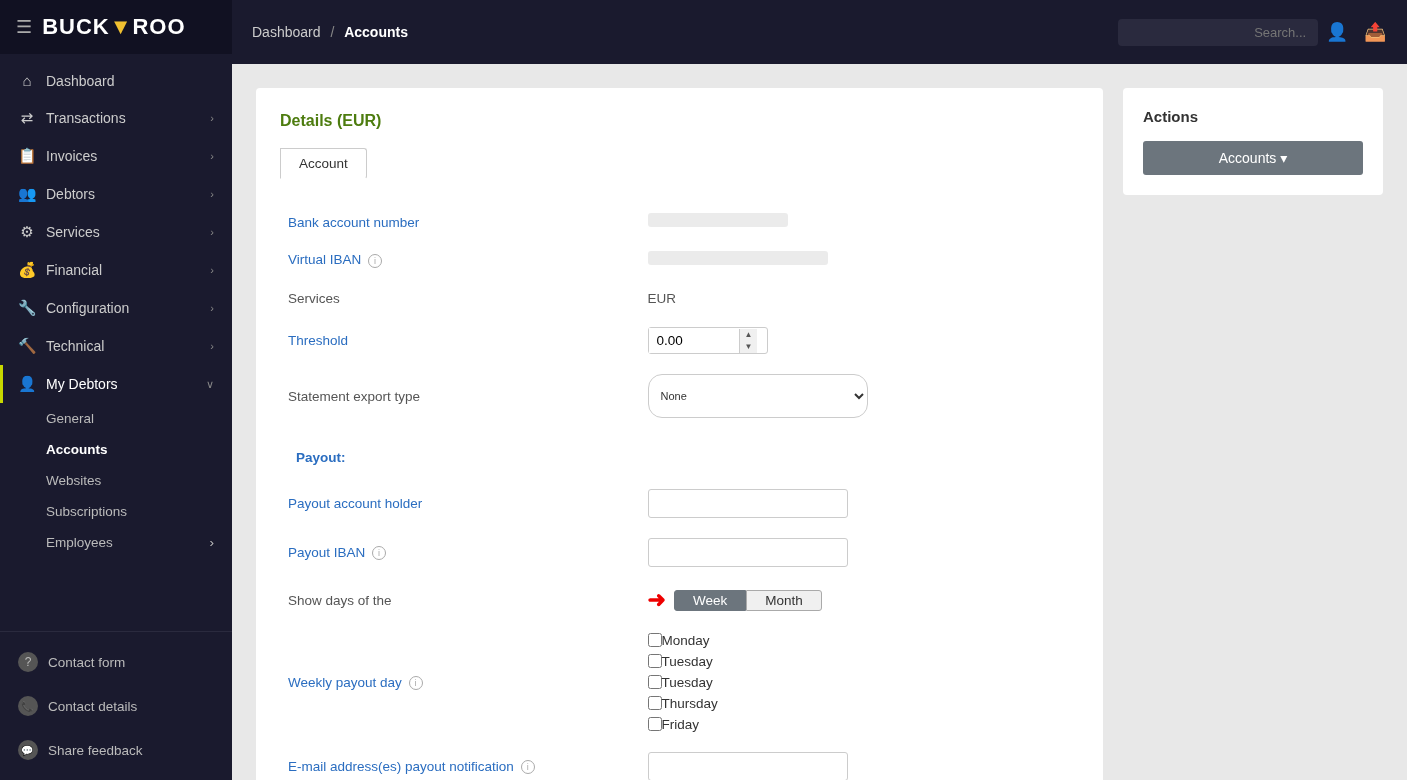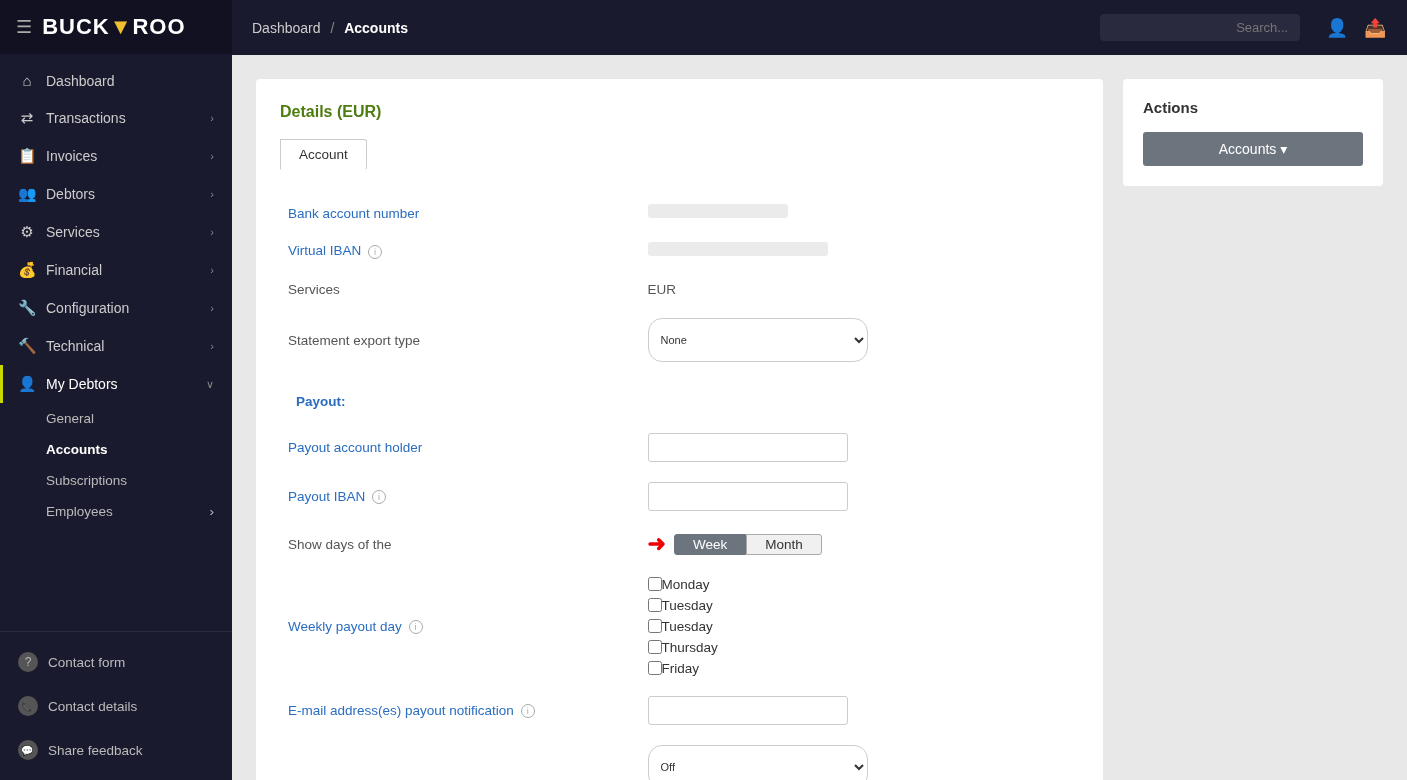--- a/index.html
+++ b/index.html
@@ -86,22 +86,22 @@
       flex: 1;
       display: flex;
       flex-direction: column;
       overflow: hidden;
     }
     .top-bar {
       background: #1a1a2e;
       padding: 0 20px;
       display: flex;
       align-items: center;
-      height: 55px;
-      gap: 26px;
+      height: 64px;
+      gap: 8px;
     }
     .breadcrumb {
       color: #ccc;
       font-size: 14px;
     }
     .breadcrumb .separator { color: #888; margin: 0 6px; }
     .breadcrumb .current { color: #fff; font-weight: 600; }
     .top-bar-spacer { flex: 1; }
     .top-bar-search {
       background: #2a2a3e;
@@ -364,20 +364,23 @@
       <span class="chevron">∨</span>
     </div>
 
     <div class="nav-sub-item">
       <span>General</span>
     </div>
     <div class="nav-sub-item active">
       <span>Accounts</span>
     </div>
     <div class="nav-sub-item">
+      <span>Websites</span>
+    </div>
+    <div class="nav-sub-item">
       <span>Subscriptions</span>
     </div>
     <div class="nav-sub-item" style="display:flex;justify-content:space-between;">
       <span>Employees</span>
       <span class="chevron">›</span>
     </div>
   </div>
 
   <div class="sidebar-footer">
     <div class="footer-item">
@@ -429,20 +432,32 @@
           <tr>
             <td>
               <span class="field-label-blue">Virtual IBAN</span>
               <span class="info-icon">i</span>
             </td>
             <td><div class="field-value-blurred" style="width:180px;"></div></td>
           </tr>
           <tr>
             <td><span class="field-label-normal">Services</span></td>
             <td><span class="field-value">EUR</span></td>
+          </tr>
+          <tr>
+            <td><span class="field-label-blue">Threshold</span></td>
+            <td>
+              <div class="threshold-input">
+                <input type="text" value="0.00" style="">
+                <div class="threshold-spinners">
+                  <button class="spin-btn">▲</button>
+                  <button class="spin-btn">▼</button>
+                </div>
+              </div>
+            </td>
           </tr>
           <tr>
             <td><span class="field-label-normal">Statement export type</span></td>
             <td>
               <select class="select-input">
                 <option>None</option>
                 <option>MT940</option>
                 <option>CSV</option>
               </select>
             </td>

